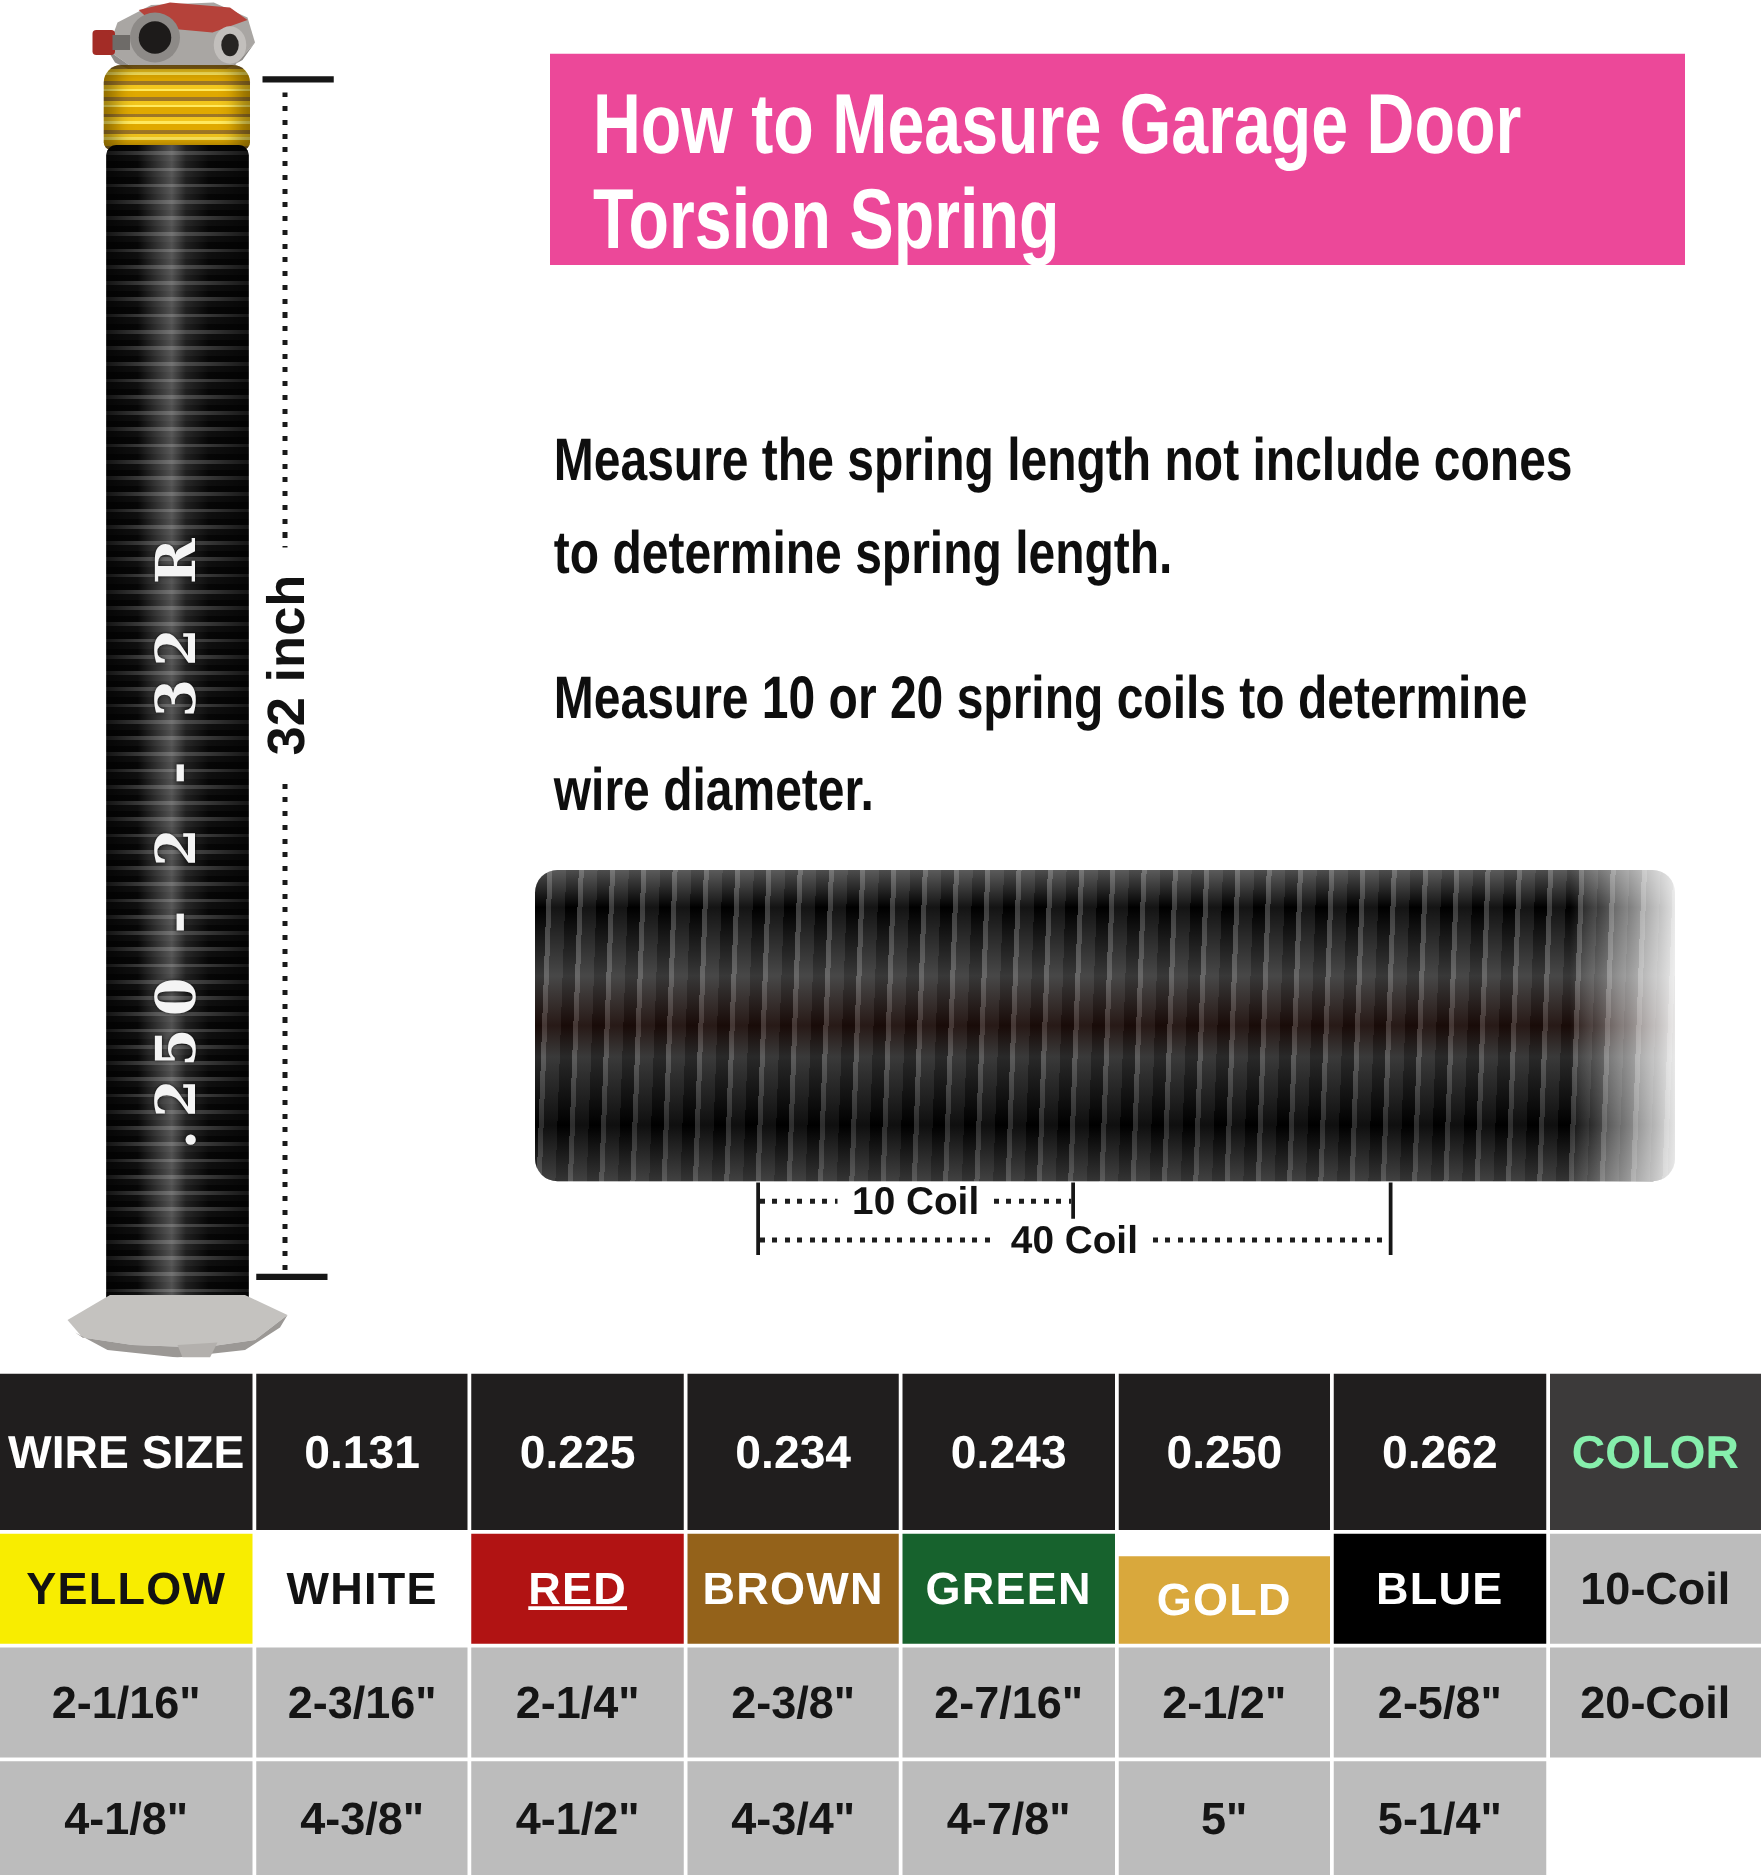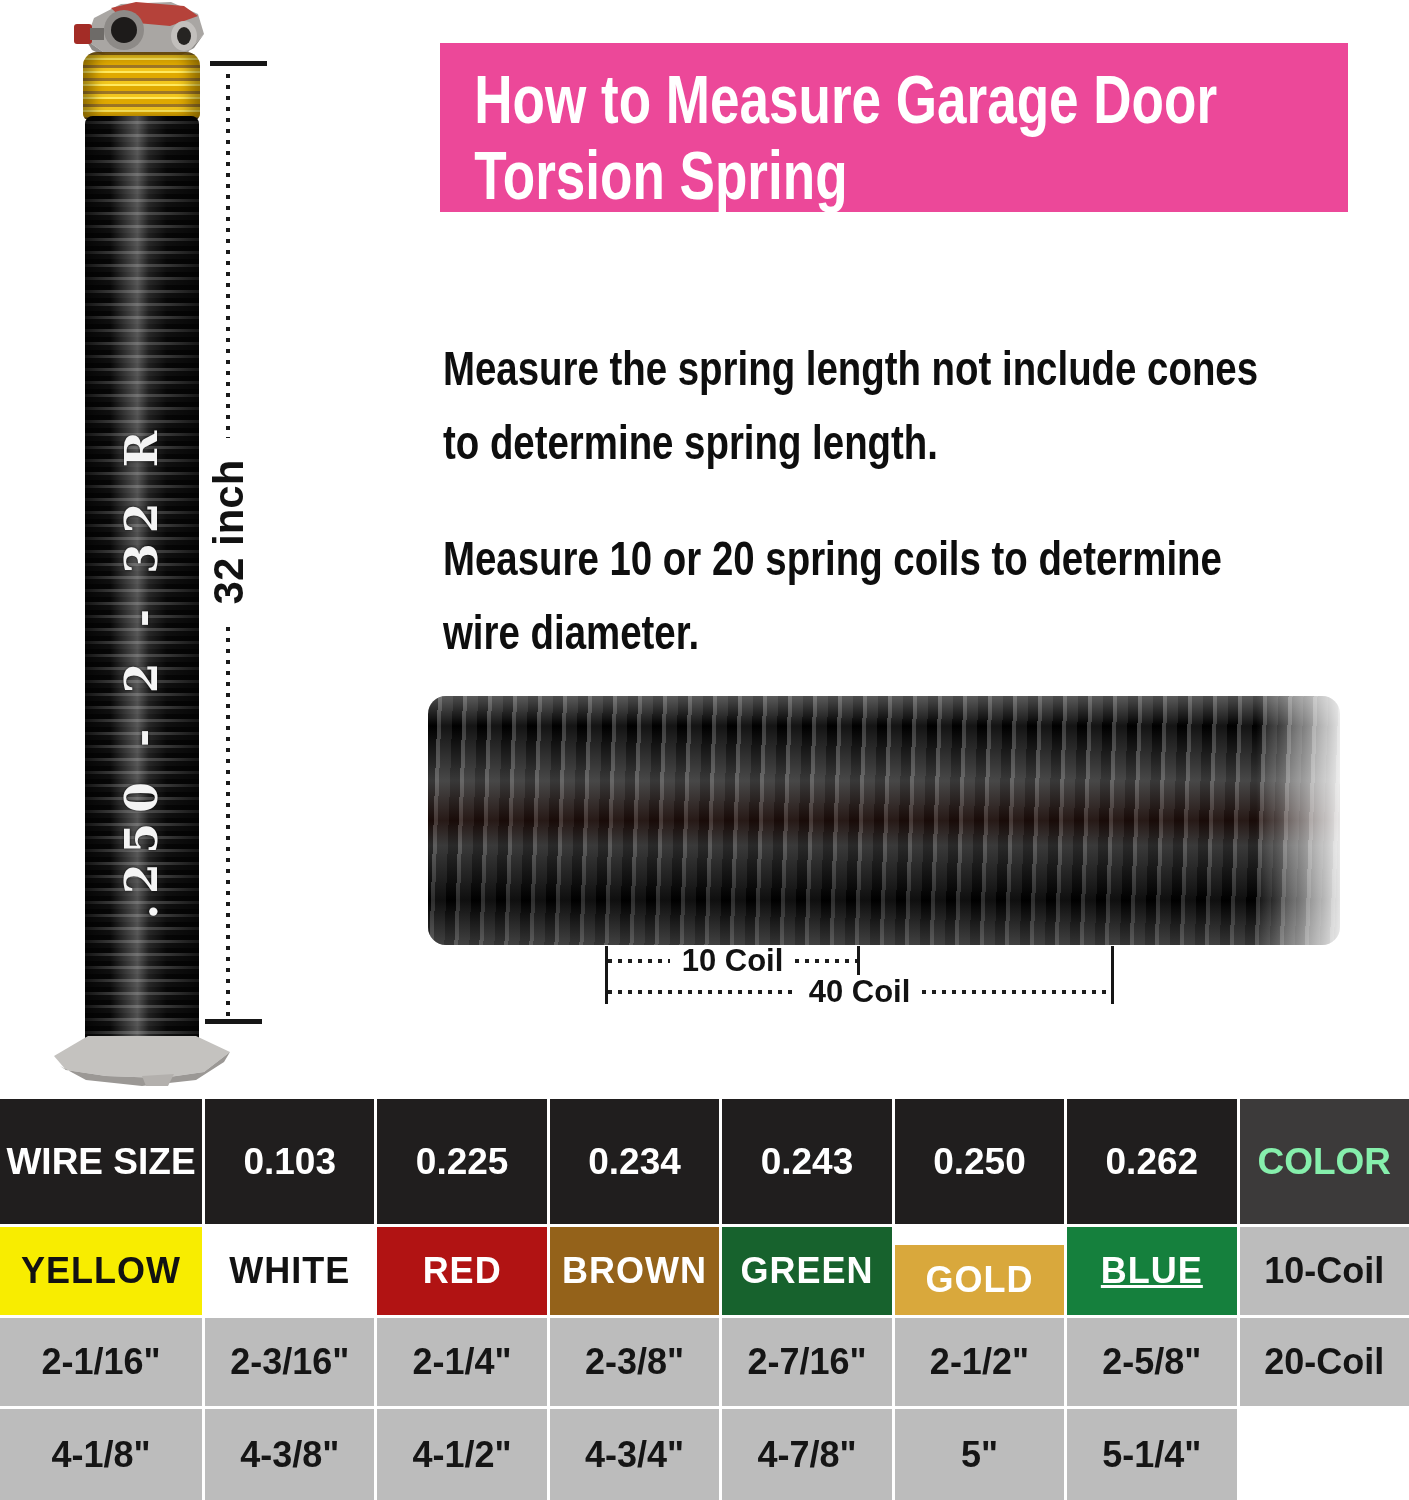--- a/index.html
+++ b/index.html
@@ -182,35 +182,35 @@
   </div>
   <div class="coil-line line-20">
     <div class="dots"></div>
     <span class="lbl">40 Coil</span>
     <div class="dots"></div>
   </div>
 
   <div class="spec-table">
 
     <div class="cell hdr">WIRE SIZE</div>
-    <div class="cell hdr">0.103</div>
+    <div class="cell hdr">0.131</div>
     <div class="cell hdr">0.225</div>
     <div class="cell hdr">0.234</div>
     <div class="cell hdr">0.243</div>
     <div class="cell hdr">0.250</div>
     <div class="cell hdr">0.262</div>
 
     <div class="cell color-label">COLOR</div>
     <div class="cell swatch" style="background: rgb(248, 237, 0); color: rgb(18, 18, 18);">YELLOW</div>
     <div class="cell swatch" style="background: rgb(255, 255, 255); color: rgb(18, 18, 18);">WHITE</div>
-    <div class="cell swatch" style="background: rgb(177, 19, 19); color: rgb(255, 255, 255);">RED</div>
+    <div class="cell swatch" style="background: rgb(177, 19, 19); color: rgb(255, 255, 255); text-decoration: underline;">RED</div>
     <div class="cell swatch" style="background: rgb(148, 98, 26); color: rgb(255, 255, 255);">BROWN</div>
     <div class="cell swatch" style="background: rgb(23, 98, 45); color: rgb(255, 255, 255);">GREEN</div>
     <div class="cell swatch" style="background: rgb(217, 168, 60); color: rgb(255, 255, 255); margin-top: 18px;">GOLD</div>
-    <div class="cell swatch" style="background: #15803d; color: rgb(255, 255, 255); text-decoration: underline;">BLUE</div>
+    <div class="cell swatch" style="background: #000000; color: rgb(255, 255, 255);">BLUE</div>
 
     <div class="cell data">10-Coil</div>
     <div class="cell data">2-1/16"</div>
     <div class="cell data">2-3/16"</div>
     <div class="cell data">2-1/4"</div>
     <div class="cell data">2-3/8"</div>
     <div class="cell data">2-7/16"</div>
     <div class="cell data">2-1/2"</div>
     <div class="cell data">2-5/8"</div>
 

